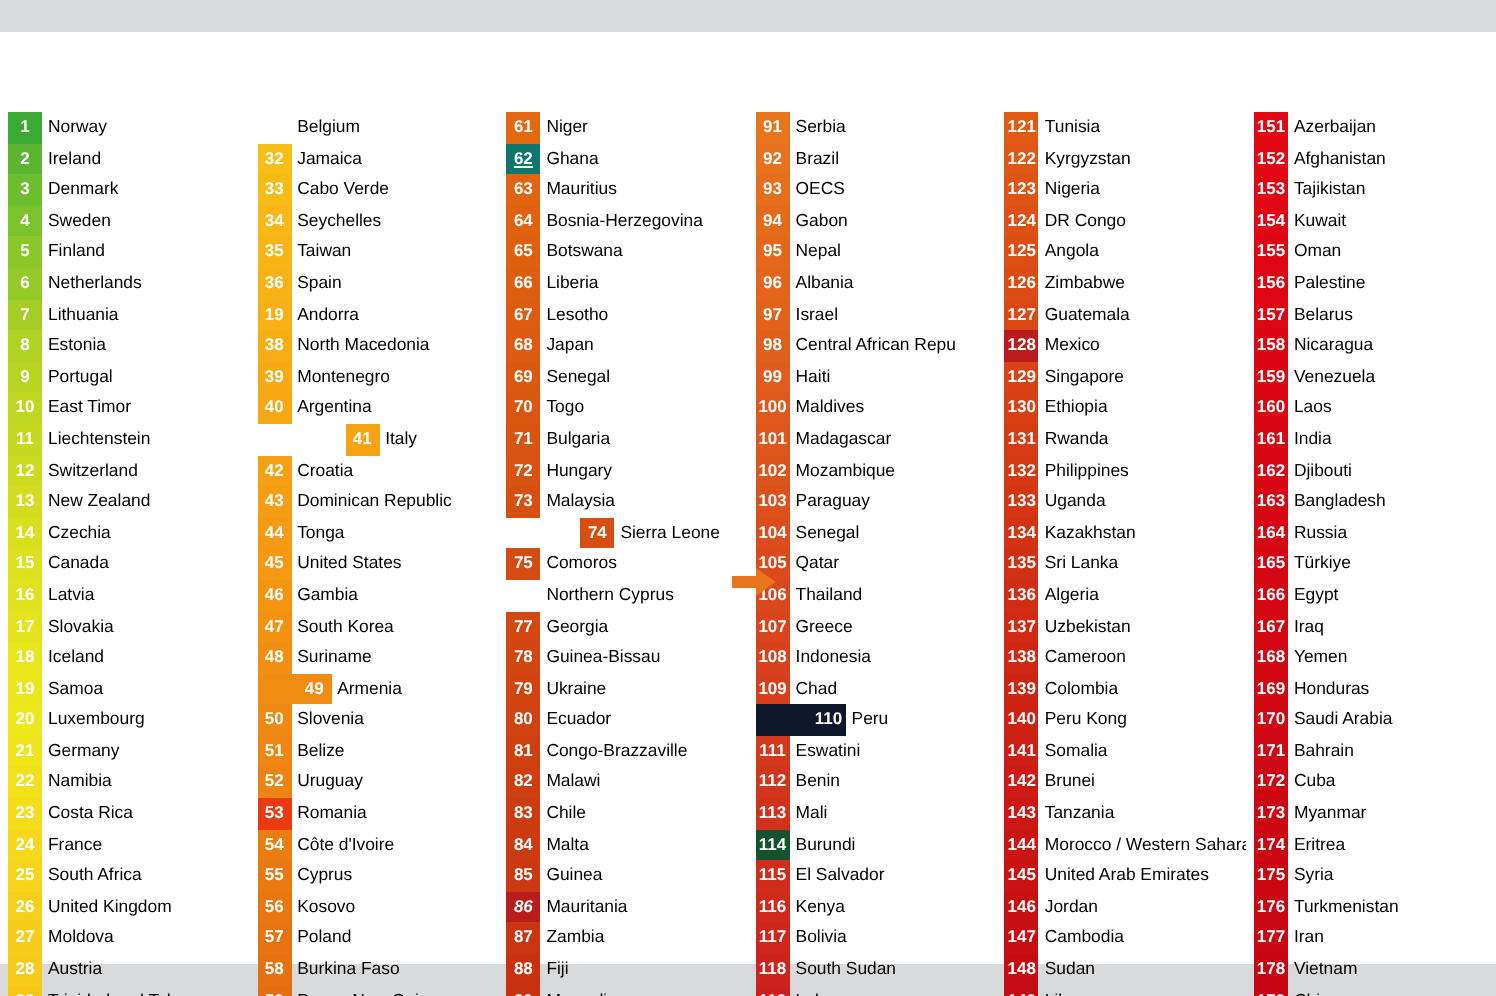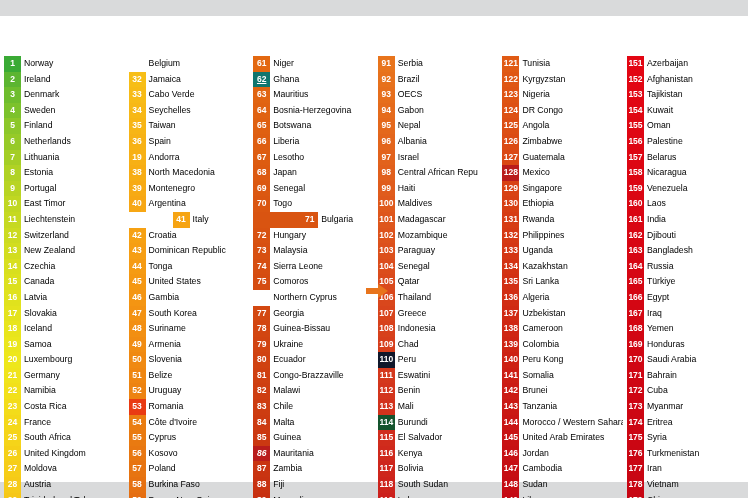--- a/index.html
+++ b/index.html
@@ -263,21 +263,21 @@
         </div>
         <div class="row">
           <div class="rank" style="background: rgb(243, 146, 18);">47</div>
           <div class="name">South Korea</div>
         </div>
         <div class="row">
           <div class="rank" style="background: rgb(242, 143, 18);">48</div>
           <div class="name">Suriname</div>
         </div>
         <div class="row">
-          <div class="rank" style="background: rgb(241, 140, 18);">49</div>
+          <div class="rank" style="background: rgb(241, 140, 18); padding-left: 20px;">49</div>
           <div class="name">Armenia</div>
         </div>
         <div class="row">
           <div class="rank" style="background: rgb(240, 137, 17);">50</div>
           <div class="name">Slovenia</div>
         </div>
         <div class="row">
           <div class="rank" style="background: rgb(239, 134, 17);">51</div>
           <div class="name">Belize</div>
         </div>
@@ -349,33 +349,33 @@
         </div>
         <div class="row">
           <div class="rank" style="background: rgb(219, 88, 17);">69</div>
           <div class="name">Senegal</div>
         </div>
         <div class="row">
           <div class="rank" style="background: rgb(218, 86, 17);">70</div>
           <div class="name">Togo</div>
         </div>
         <div class="row">
-          <div class="rank" style="background: rgb(217, 84, 17); padding-left: 48px;">71</div>
+          <div class="rank" style="background: rgb(217, 84, 17);">71</div>
           <div class="name">Bulgaria</div>
         </div>
         <div class="row">
           <div class="rank" style="background: rgb(216, 82, 17);">72</div>
           <div class="name">Hungary</div>
         </div>
         <div class="row">
           <div class="rank" style="background: rgb(215, 80, 17);">73</div>
           <div class="name">Malaysia</div>
         </div>
         <div class="row">
-          <div class="rank" style="background: rgb(214, 78, 17);">74</div>
+          <div class="rank" style="background: rgb(214, 78, 17); margin-left: 37px;">74</div>
           <div class="name">Sierra Leone</div>
         </div>
         <div class="row">
           <div class="rank" style="background: rgb(213, 76, 17);">75</div>
           <div class="name">Comoros</div>
         </div>
         <div class="row">
           <div class="rank" style="background: rgb(212, 74, 17); margin-top: 24px;">76</div>
           <div class="name">Northern Cyprus</div>
         </div>
@@ -503,21 +503,21 @@
         </div>
         <div class="row">
           <div class="rank" style="background: rgb(215, 65, 28);">108</div>
           <div class="name">Indonesia</div>
         </div>
         <div class="row">
           <div class="rank" style="background: rgb(214, 62, 28);">109</div>
           <div class="name">Chad</div>
         </div>
         <div class="row">
-          <div class="rank" style="background: #0f172a;">110</div>
+          <div class="rank" style="background: #0f172a; padding-left: 28px;">110</div>
           <div class="name">Peru</div>
         </div>
         <div class="row">
           <div class="rank" style="background: rgb(212, 56, 28);">111</div>
           <div class="name">Eswatini</div>
         </div>
         <div class="row">
           <div class="rank" style="background: rgb(211, 53, 28);">112</div>
           <div class="name">Benin</div>
         </div>

